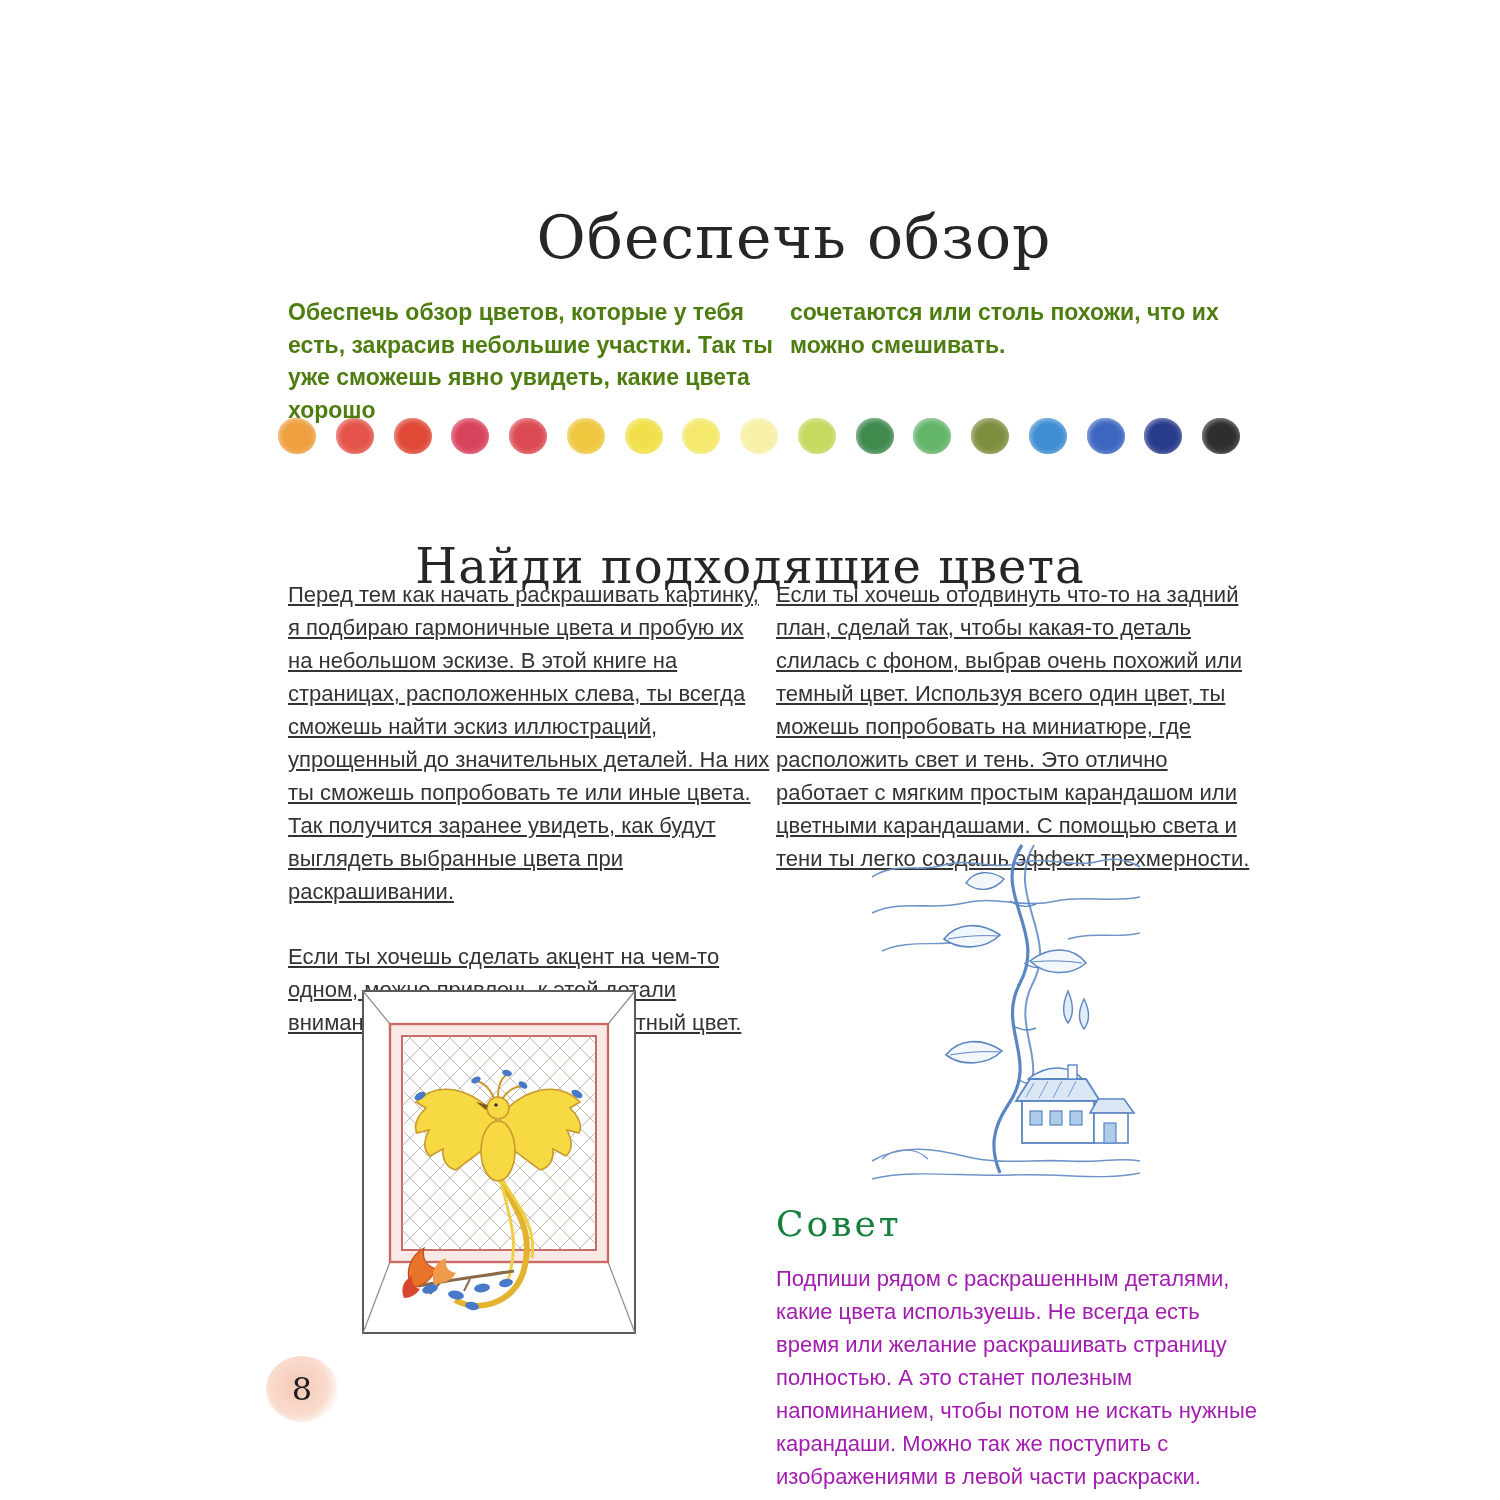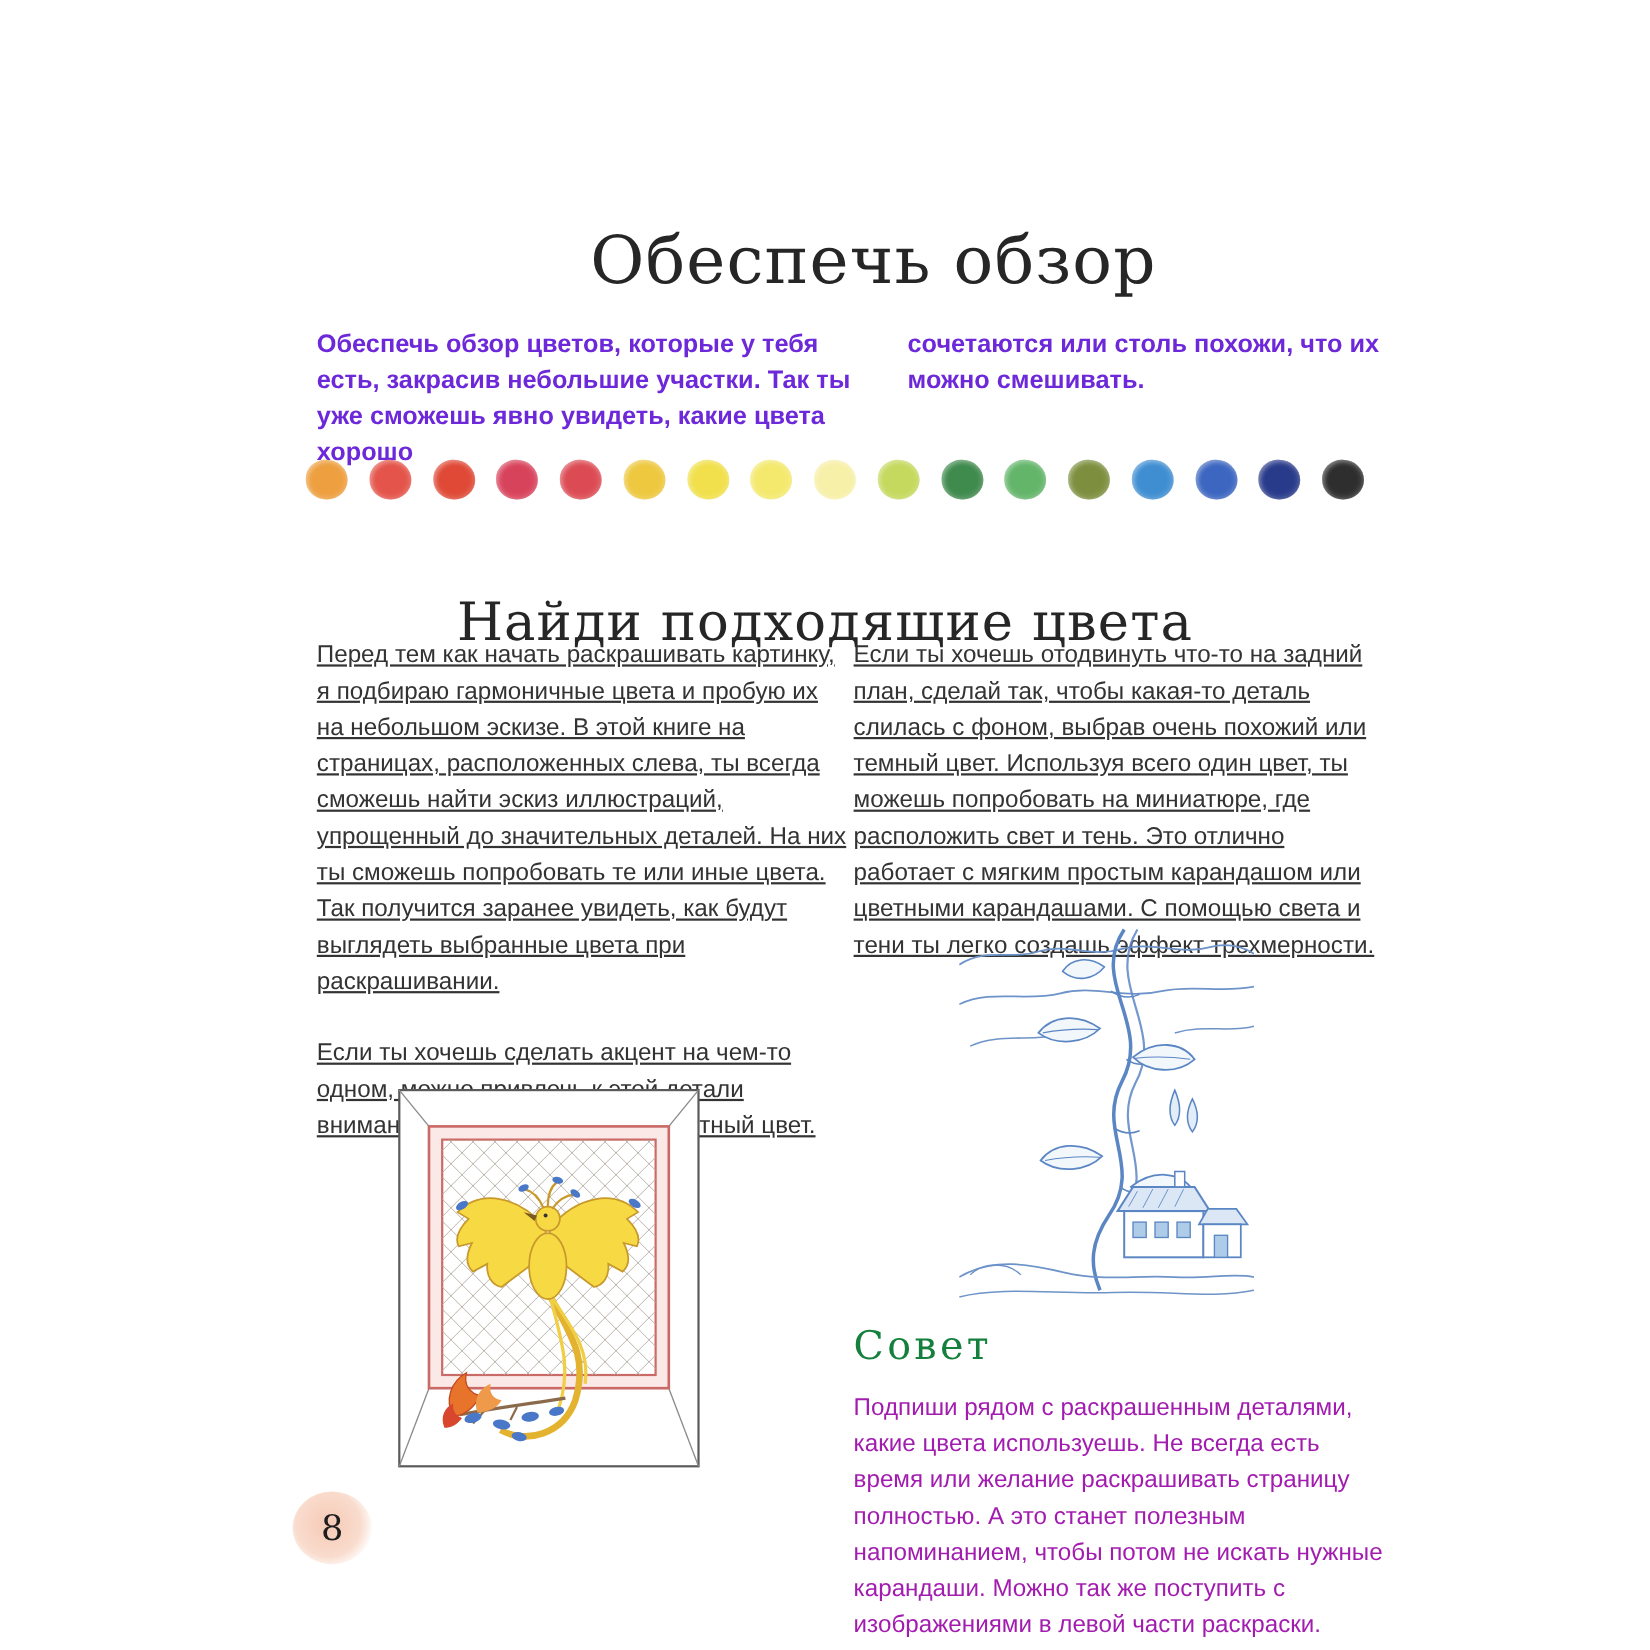--- a/index.html
+++ b/index.html
@@ -9,24 +9,24 @@
   }
   .title{
     position:absolute;top:118px;left:0;width:100%;text-align:center;
     font-family:"DejaVu Serif", serif;font-size:58px;color:#3f7565;letter-spacing:1px;
   }
   .subtitle{
     position:absolute;top:202px;left:0;width:100%;text-align:center;
     font-family:"DejaVu Serif", serif;font-size:60px;color:#262626;letter-spacing:1px;padding-left:44px;
   }
   .intro-col{
-    position:absolute;top:296px;font-size:23px;line-height:1.42;font-weight:bold;color:#6d28d9;
+    position:absolute;top:296px;font-size:23px;line-height:1.42;font-weight:bold;color:#4d7c0f;
   }
   .intro-col.left{left:288px;width:485px;}
-  .intro-col.right{left:825px;width:430px;}
+  .intro-col.right{left:790px;width:430px;}
   .swatch-row{
     position:absolute;top:414px;left:278px;width:962px;height:44px;
     display:flex;justify-content:space-between;align-items:center;
   }
   .dot{
     width:38px;height:36px;border-radius:48% 52% 50% 50%;
     box-shadow:inset 0 0 7px rgba(255,255,255,0.35), inset 2px 2px 4px rgba(255,255,255,0.25);
   }
   .section-heading{
     position:absolute;top:498px;left:0;width:100%;text-align:center;

